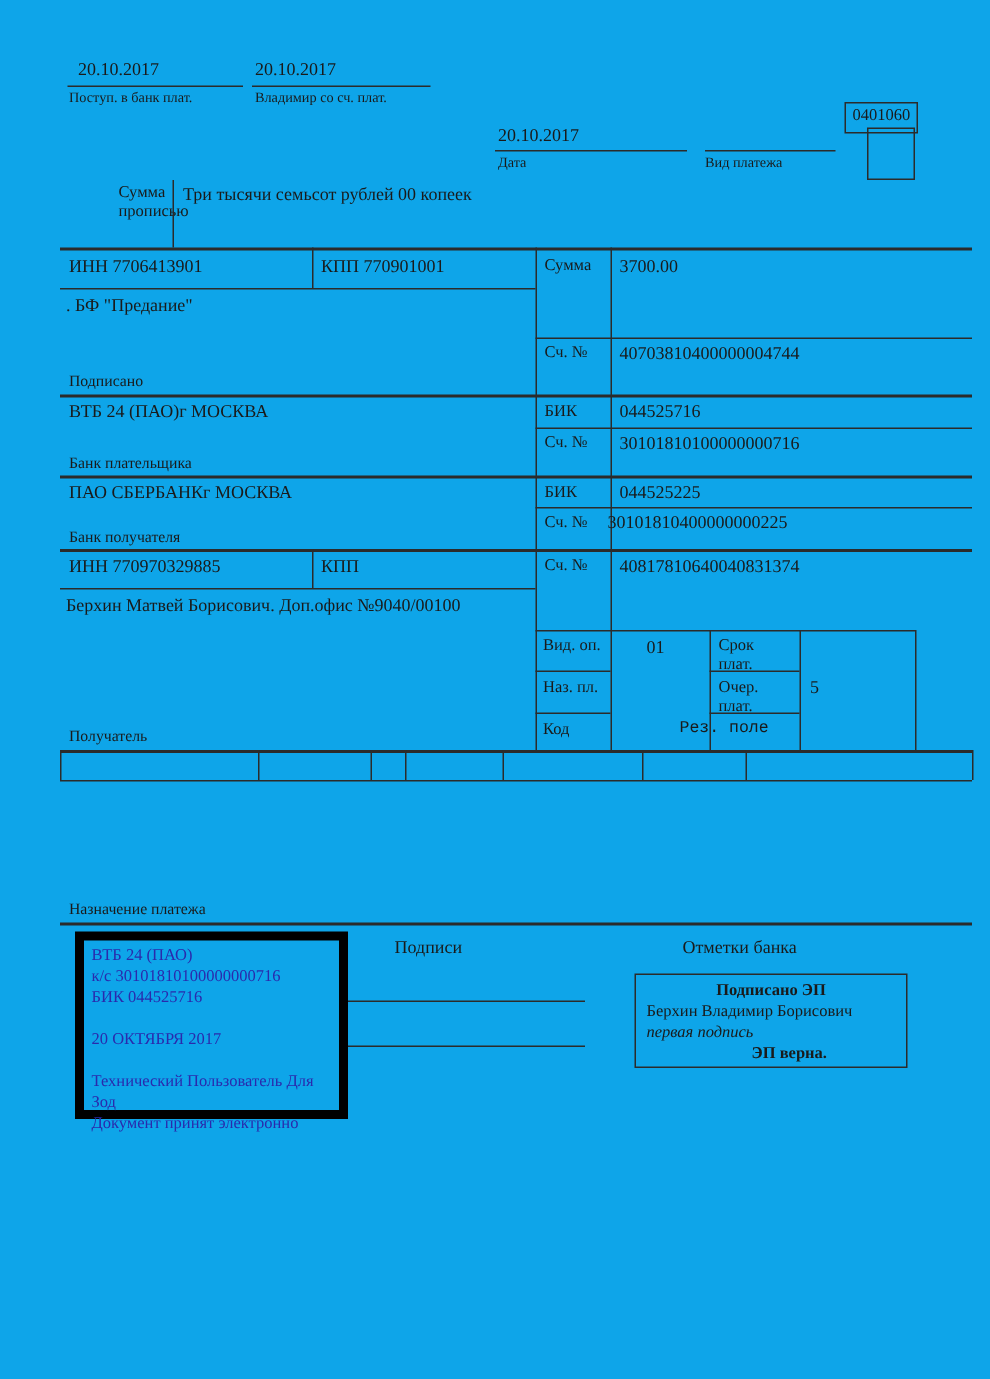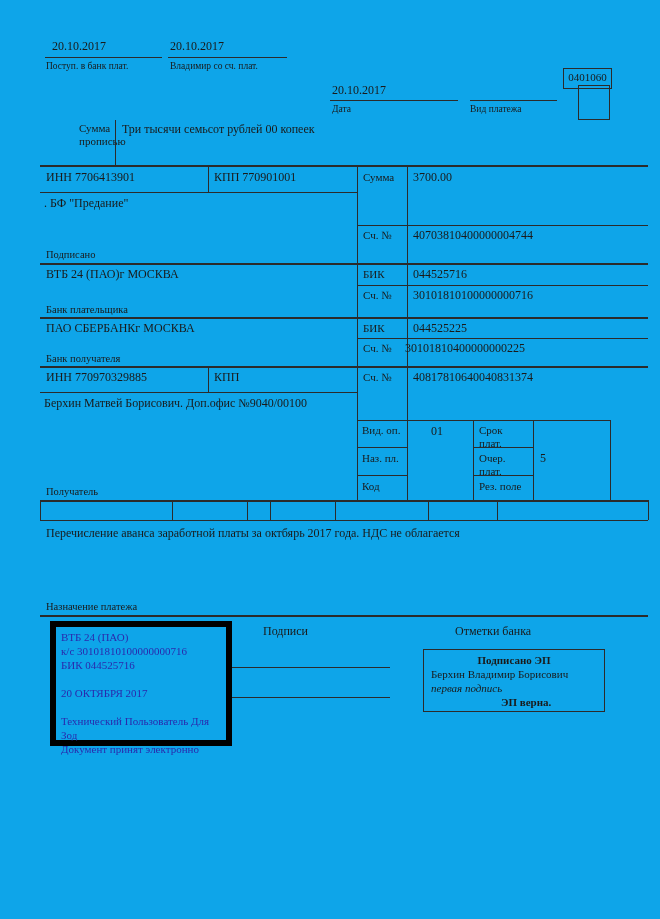--- a/index.html
+++ b/index.html
@@ -104,34 +104,33 @@
   <div class="txt" style="left:413px;top:370px;">40817810640040831374</div>
   <div class="txt" style="left:44px;top:396px;">Берхин Матвей Борисович. Доп.офис №9040/00100</div>
 
   <div class="txt md" style="left:362px;top:424px;">Вид. оп.</div>
   <div class="txt" style="left:431px;top:424px;">01</div>
   <div class="txt md wrap" style="left:479px;top:424px;width:46px;">Срок плат.</div>
   <div class="txt md" style="left:362px;top:452px;">Наз. пл.</div>
   <div class="txt md wrap" style="left:479px;top:452px;width:46px;">Очер. плат.</div>
   <div class="txt" style="left:540px;top:451px;">5</div>
   <div class="txt md" style="left:362px;top:480px;">Код</div>
-  <div class="txt md" style="left:479px;top:480px;">Рез. поле</div>
+  <div class="txt md" style="left:453px;top:480px;font-family:Liberation Mono, monospace;">Рез. поле</div>
   <div class="txt sm" style="left:46px;top:486px;font-size:10.5px;">Получатель</div>
 
   <div class="hl" style="left:40px;top:520px;width:608px;"></div>
   <div class="vl" style="left:40px;top:500px;height:20px;"></div>
   <div class="vl" style="left:172px;top:500px;height:20px;"></div>
   <div class="vl" style="left:247px;top:500px;height:20px;"></div>
   <div class="vl" style="left:270px;top:500px;height:20px;"></div>
   <div class="vl" style="left:335px;top:500px;height:20px;"></div>
   <div class="vl" style="left:428px;top:500px;height:20px;"></div>
   <div class="vl" style="left:497px;top:500px;height:20px;"></div>
   <div class="vl" style="left:648px;top:500px;height:20px;"></div>
 
-  <div class="txt" style="left:46px;top:526px;">Перечисление аванса заработной платы за октбярь 2017 года. НДС не облагается</div>
   <div class="txt sm" style="left:46px;top:601px;font-size:10.5px;">Назначение платежа</div>
   <div class="hl" style="left:40px;top:615px;width:608px;height:1.5px;"></div>
 
   <div class="txt" style="left:263px;top:624px;">Подписи</div>
   <div class="txt" style="left:455px;top:624px;">Отметки банка</div>
 
   <div class="stamp" style="left:50px;top:621px;width:182px;height:125px;">
     <div>ВТБ 24 (ПАО)</div>
     <div>к/с 30101810100000000716</div>
     <div>БИК 044525716</div>

